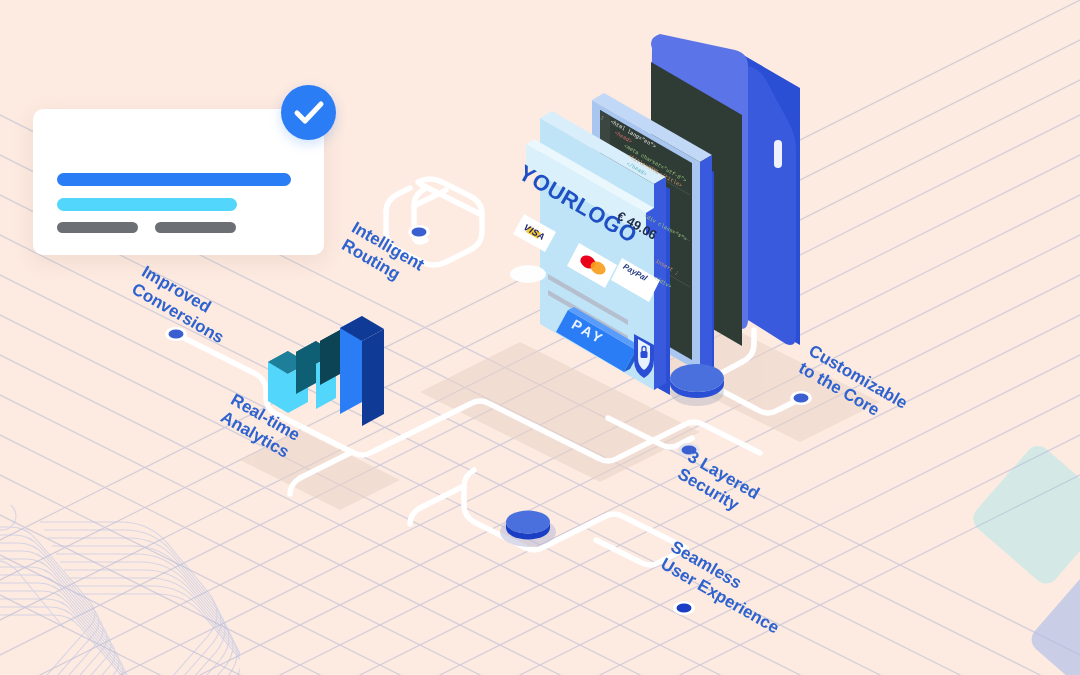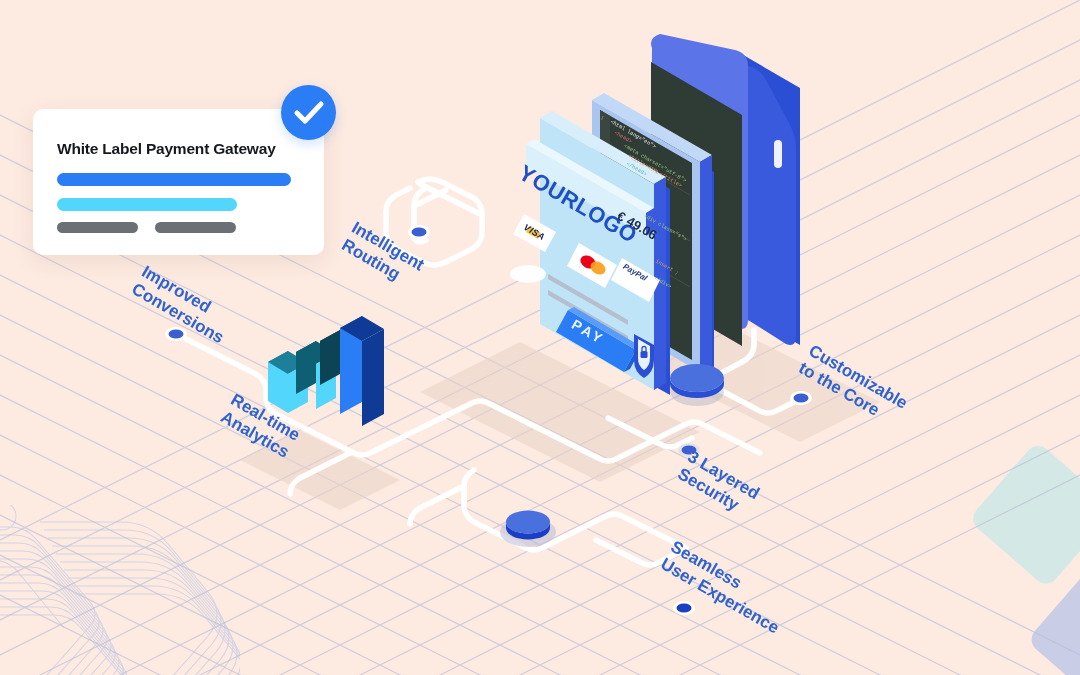--- a/index.html
+++ b/index.html
@@ -373,21 +373,20 @@
     <div class="code-line" style="left:602px;top:115px;transform:rotate(30deg);color:#8a958d;">1</div>
   </div>
 
   <div class="iso-text yourlogo">YOURLOGO</div>
   <div class="iso-text amount">€ 49.06</div>
   <div class="iso-text pay-text">PAY</div>
   <div class="iso-text visa-text">VISA</div>
   <div class="iso-text paypal-text">PayPal</div>
 
   <div class="info-card">
-    <div class="info-card-title">White Label Payment Gateway</div>
     <div class="bar bar-primary"></div>
     <div class="bar bar-secondary"></div>
     <div class="bar bar-grey1"></div>
     <div class="bar bar-grey2"></div>
   </div>
   <div class="check-badge">
     <svg width="55" height="55" viewBox="0 0 55 55">
       <path d="M16 28 L24 36 L40 19" fill="none" stroke="#ffffff" stroke-width="5" stroke-linecap="round" stroke-linejoin="round"></path>
     </svg>
   </div>

